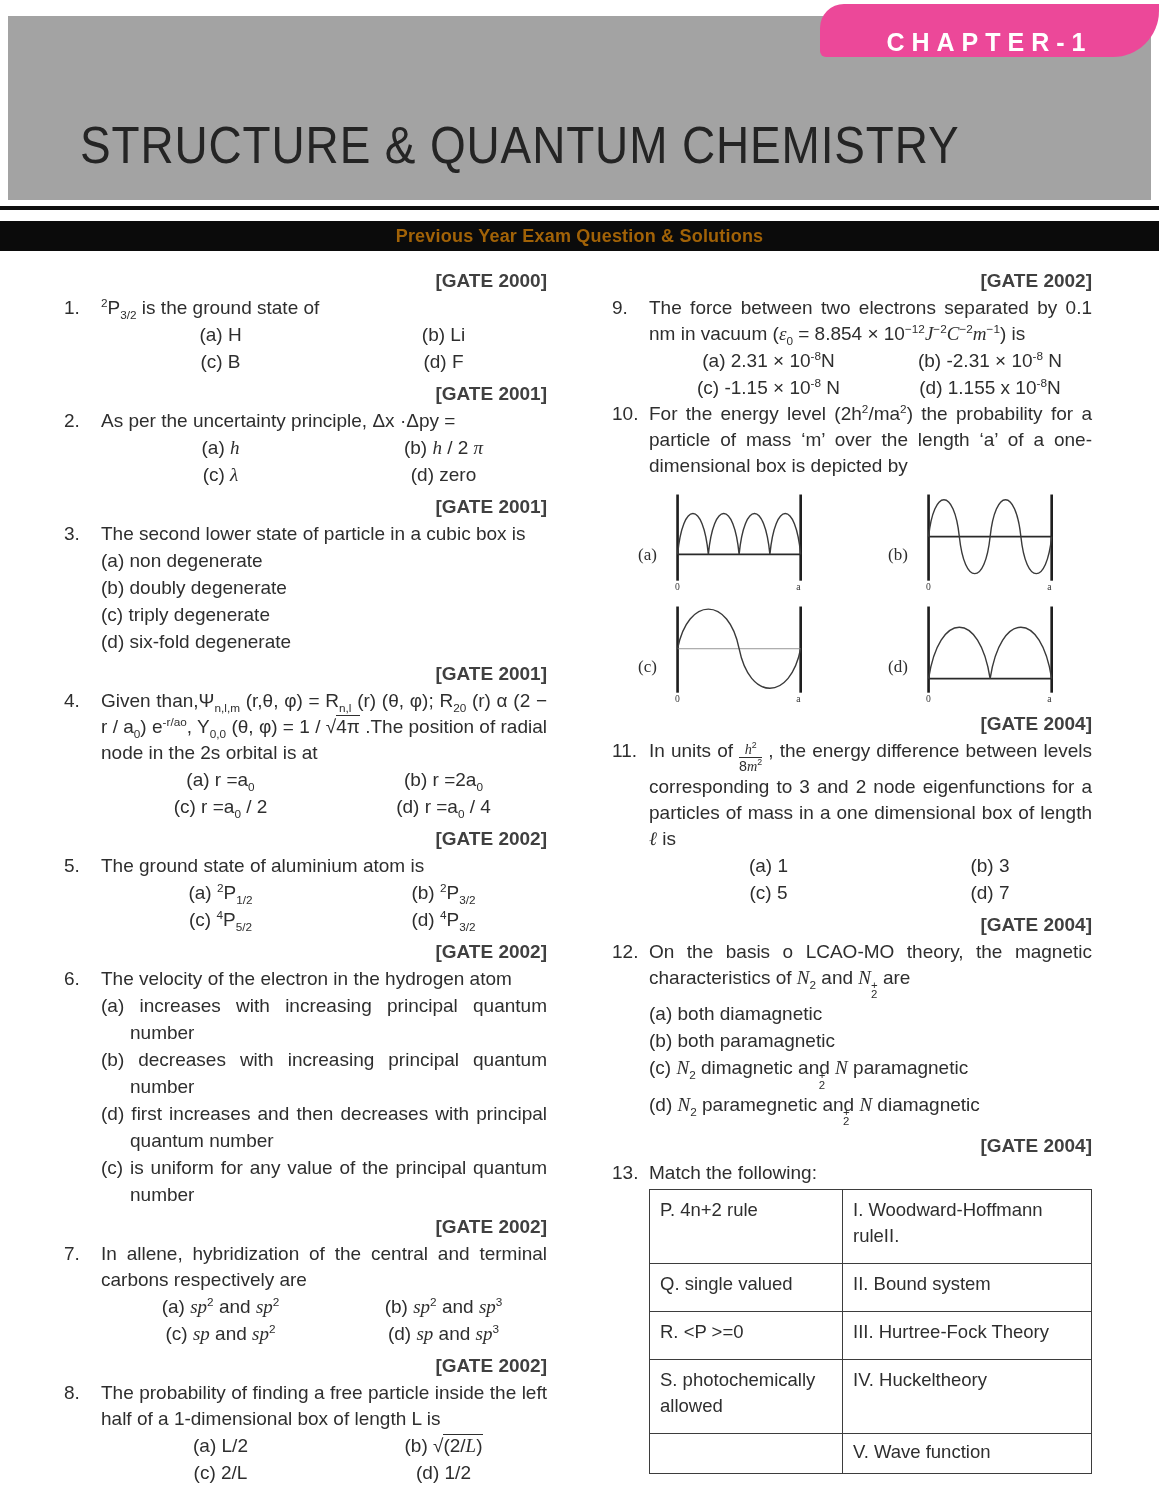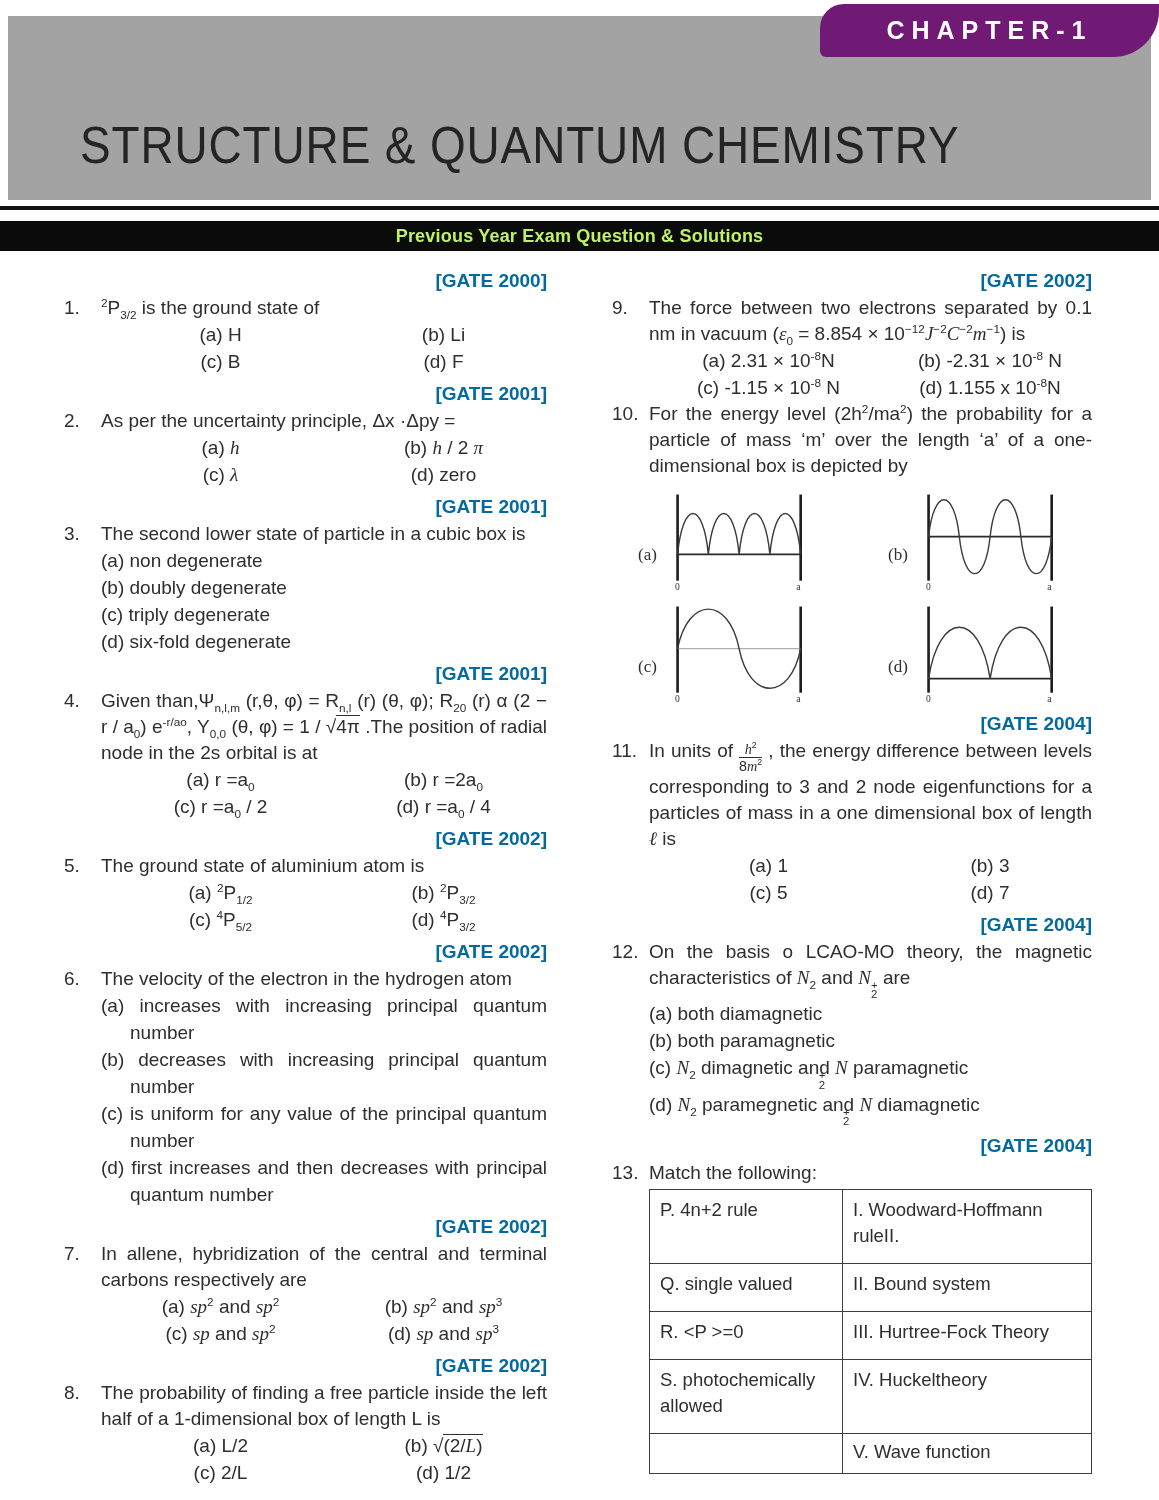--- a/index.html
+++ b/index.html
@@ -1,36 +1,36 @@
 <!DOCTYPE html>
 <html><head>
 <meta charset="utf-8">
 <style>
   html,body{margin:0;padding:0;background:#ffffff;}
   body{width:1159px;height:1500px;font-family:"Liberation Sans",sans-serif;color:#2e2e2e;}
   .page{position:relative;width:1159px;height:1500px;background:#fff;overflow:hidden;}
 
   
   .hdr-gray{position:absolute;left:8px;top:16px;width:1143px;height:184px;background:#a3a3a3;}
-  .chapter-tab{position:absolute;left:820px;top:4px;width:339px;height:53px;background:#701a75;
-    border-radius:24px 0 46px 6px;display:flex;align-items:center;justify-content:center;}
+  .chapter-tab{position:absolute;left:820px;top:4px;width:339px;height:53px;background:#ec4899;
+    border-radius:24px 0 46px 6px;display:flex;align-items:flex-end;justify-content:center;}
   .chapter-tab span{color:#fff;font-weight:bold;font-size:25px;letter-spacing:7px;}
   .page-title{position:absolute;left:72px;top:100px;margin:0;font-size:51px;font-weight:normal;
     color:#242424;letter-spacing:1px;transform:scaleX(0.9);transform-origin:left center;white-space:nowrap;}
   .rule1{position:absolute;left:0;top:206px;width:1159px;height:4px;background:#101010;}
   .section-bar{position:absolute;left:0;top:221px;width:1159px;height:30px;background:#0b0b0b;
     display:flex;align-items:center;justify-content:center;}
-  .section-bar span{color:#bef264;font-weight:bold;font-size:18px;letter-spacing:0.2px;}
+  .section-bar span{color:#a16207;font-weight:bold;font-size:18px;letter-spacing:0.2px;}
 
   
   .col{position:absolute;top:262px;font-size:19px;line-height:26px;}
   .col-left{left:64px;width:483px;}
   .col-right{left:612px;width:480px;}
 
-  .gate{font-weight:bold;text-align:right;color:#0369a1;margin:6px 0 2px 0;line-height:25px;}
+  .gate{font-weight:bold;text-align:right;color:#404040;margin:6px 0 2px 0;line-height:25px;}
   .qrow{display:flex;}
   .qnum{flex:0 0 37px;}
   .qtext{flex:1;text-align:justify;}
   .opts{margin-left:37px;}
   .opts-2col{display:grid;grid-template-columns:239px 1fr;}
   .opt{line-height:27px;text-align:center;}
   .opt-stack{display:block;padding-left:29px;text-indent:-29px;text-align:justify;line-height:27px;}
 
   sup{font-size:62%;line-height:0;}
   sub{font-size:62%;line-height:0;}
@@ -148,22 +148,22 @@
 
     <div class="q">
       <div class="gate">[GATE 2002]</div>
       <div class="qrow">
         <div class="qnum">6.</div>
         <div class="qtext">The velocity of the electron in the hydrogen atom</div>
       </div>
       <div class="opts">
         <div class="opt-stack">(a) increases with increasing principal quantum number</div>
         <div class="opt-stack">(b) decreases with increasing principal quantum number</div>
+        <div class="opt-stack">(d) first increases and then decreases with principal quantum number</div>
         <div class="opt-stack">(c) is uniform for any value of the principal quantum number</div>
-        <div class="opt-stack">(d) first increases and then decreases with principal quantum number</div>
       </div>
     </div>
 
     <div class="q">
       <div class="gate">[GATE 2002]</div>
       <div class="qrow">
         <div class="qnum">7.</div>
         <div class="qtext">In allene, hybridization of the central and terminal carbons respectively are</div>
       </div>
       <div class="opts opts-2col">

